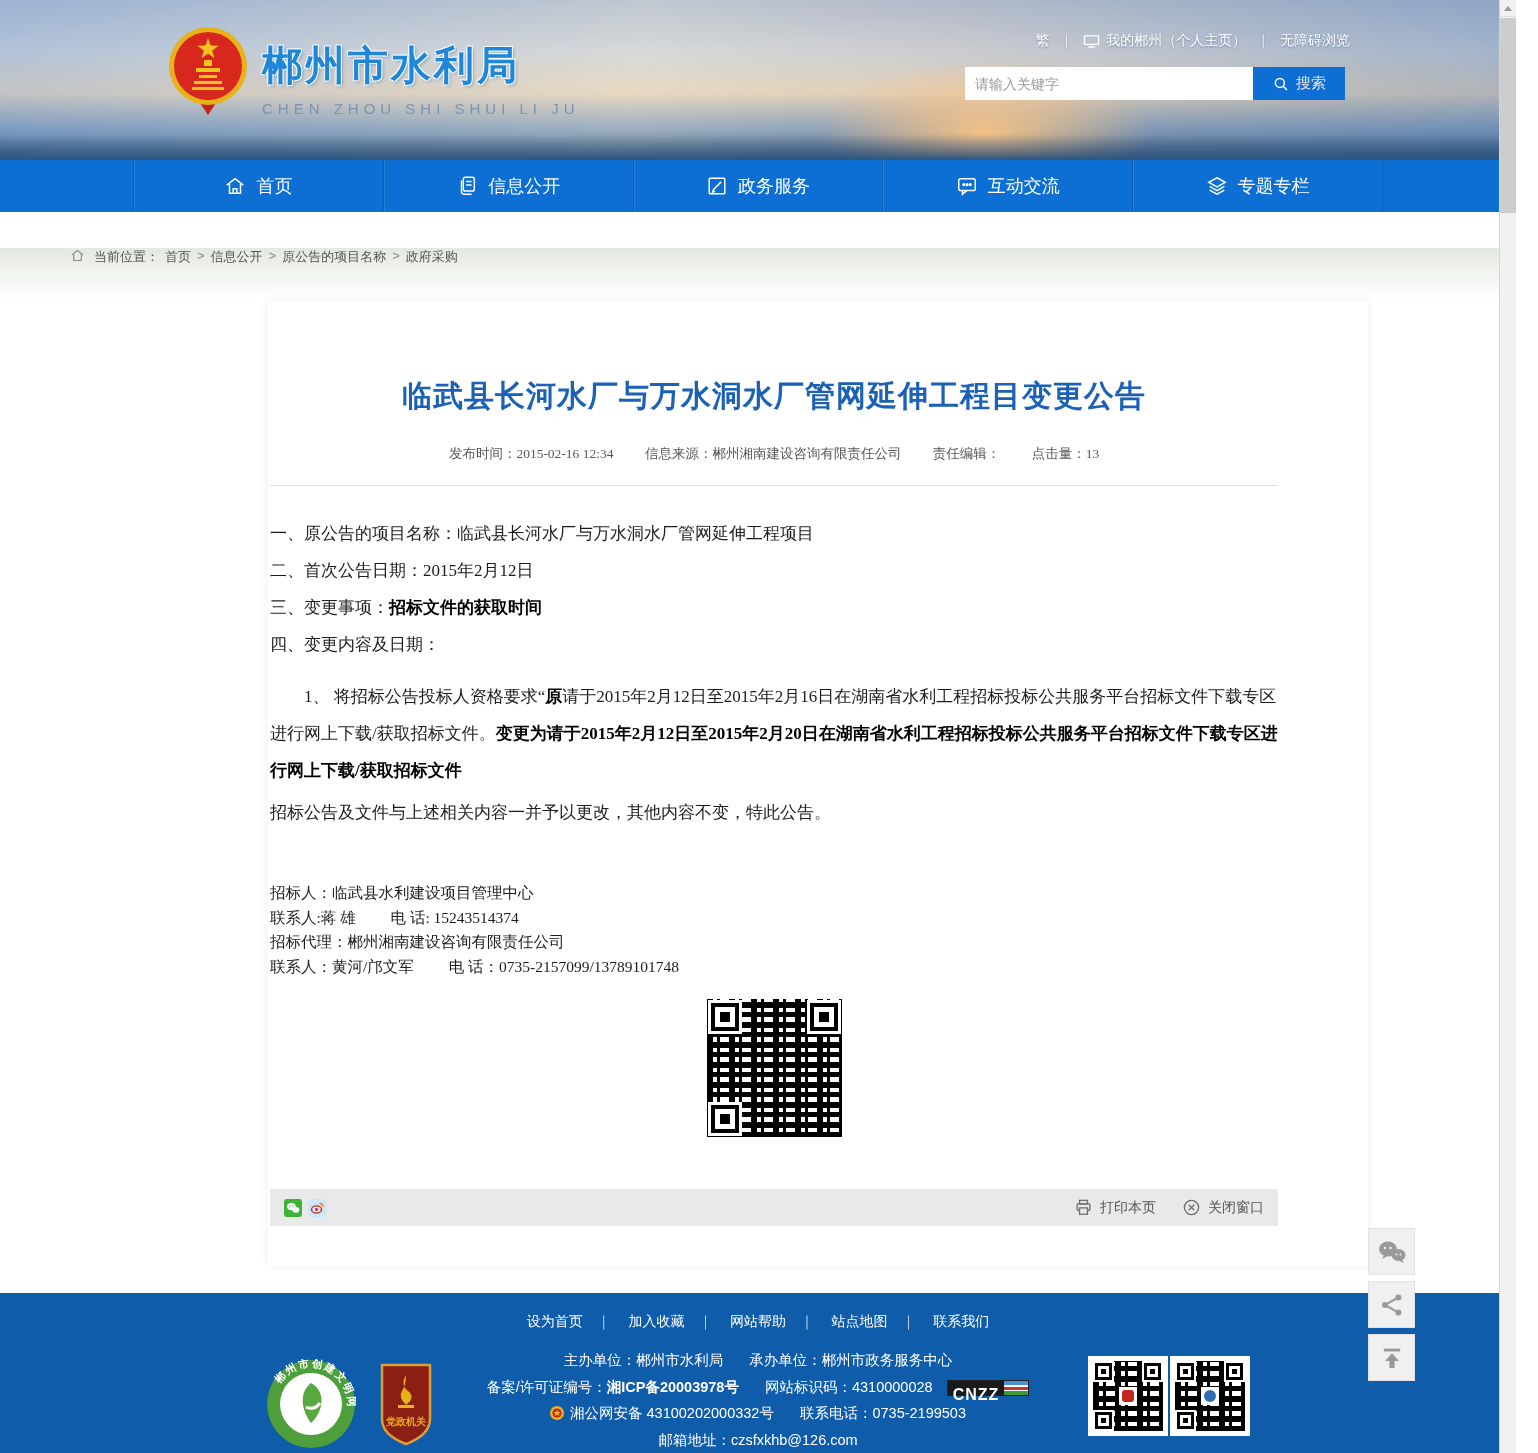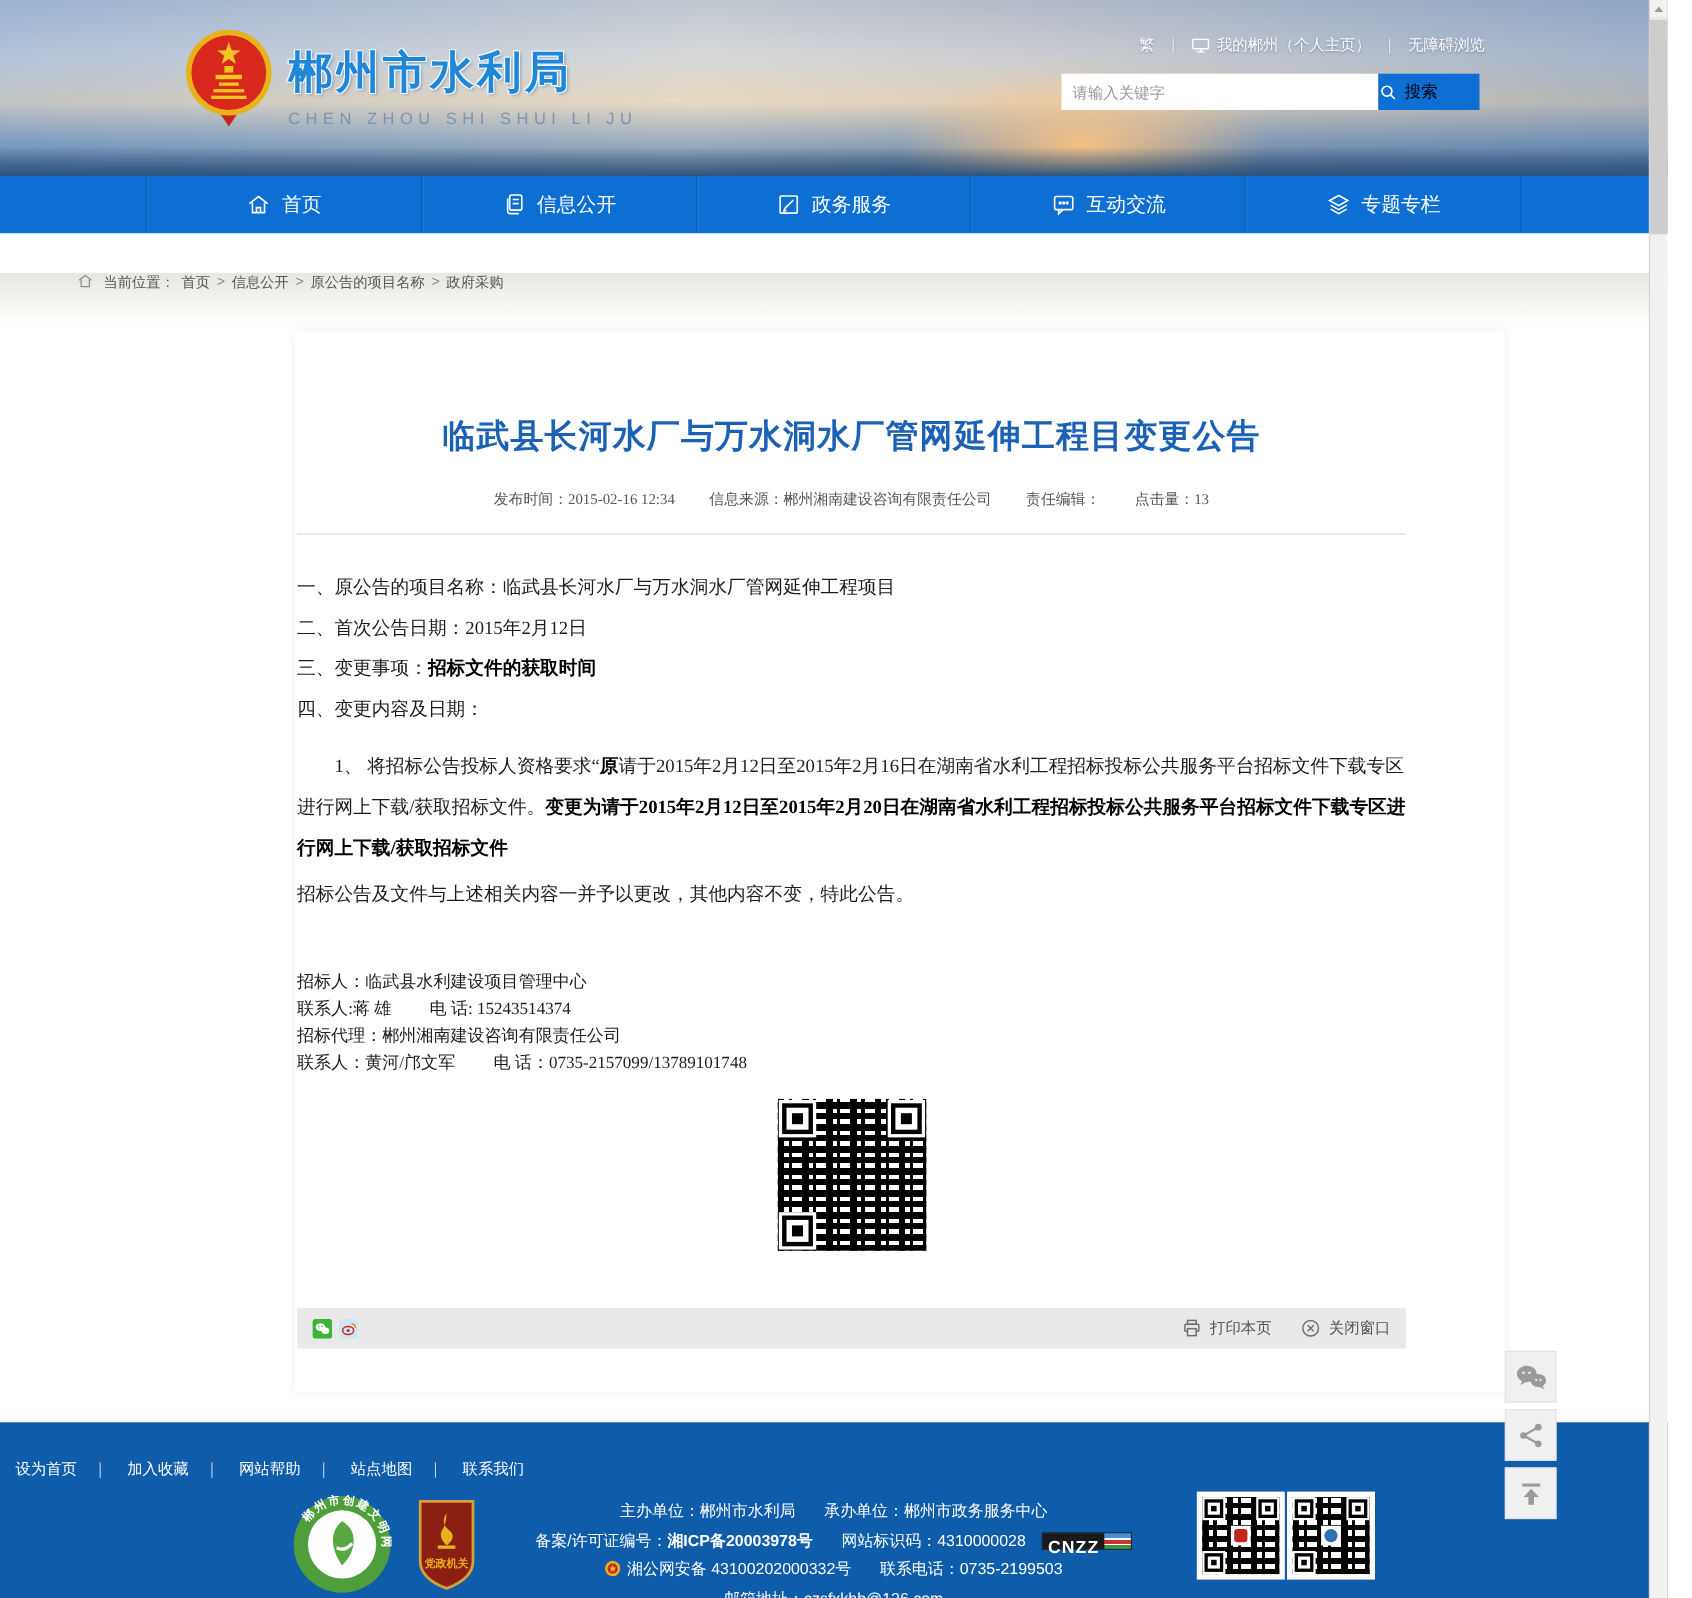--- a/index.html
+++ b/index.html
@@ -23,22 +23,22 @@
       font-family:"Liberation Serif","DejaVu Serif",serif;
       text-shadow: 1px 1px 0 #f2f7fc, -1px -1px 0 #f2f7fc, 1px -1px 0 #f2f7fc, -1px 1px 0 #f2f7fc, 2px 2px 3px rgba(30,80,140,.35); }
   .site-pinyin { margin-top:7px; font-size:15px; letter-spacing:5px; color:#7e93ae; }
   .toplinks { position:absolute; top:32px; right:166px; display:flex; align-items:center; gap:10px;
       color:#fff; font-size:14px; z-index:3; text-shadow:0 1px 2px rgba(40,70,110,.5); }
   .toplinks .tl { cursor:pointer; display:flex; align-items:center; gap:6px; }
   .toplinks .sep { opacity:.85; }
   .searchbar { position:absolute; top:67px; right:171px; display:flex; z-index:3; }
   .search-input { width:288px; height:33px; border:none; padding:0 10px; font-size:14px; color:#333; outline:none; background:#fff; }
   .search-input::placeholder { color:#999; }
-  .search-btn { width:92px; height:33px; border:none; background:#0d6fd3; color:#000000; font-size:15px;
-      display:flex; align-items:center; justify-content:flex-start; gap:6px; cursor:pointer; }
+  .search-btn { width:92px; height:33px; border:none; background:#0d6fd3; color:#e5e5e5; font-size:15px;
+      display:flex; align-items:center; justify-content:center; gap:6px; cursor:pointer; }
 
   
   .nav { height:52px; background:#0d6fd3; display:flex; padding:0 133px; }
   .nav-item { flex:1; display:flex; align-items:center; justify-content:center; gap:10px;
       color:#fff; font-size:18px; cursor:pointer; border-left:1px solid rgba(8,56,110,.30);
       box-shadow: inset 1px 0 0 rgba(255,255,255,.12); }
   .nav-item:last-child { border-right:1px solid rgba(8,56,110,.30); }
 
   
   .crumbbar { height:53px; display:flex; padding-left:70px;
@@ -89,21 +89,21 @@
 
   
   .toolbar { margin-top:52px; width:1008px; height:37px; background:#e9e9e9;
       display:flex; align-items:center; padding:0 14px; }
   .share-icons { display:flex; gap:6px; }
   .tb-right { margin-left:auto; display:flex; align-items:center; gap:26px; }
   .tb-btn { display:flex; align-items:center; gap:7px; color:#555; font-size:14px; cursor:pointer; }
 
   
   .footer { position:relative; height:196px; background:#0f5cab; color:#fff; }
-  .footer-links { padding-top:34px; font-size:14px; }
+  .footer-links { padding-top:20px; text-align:center; font-size:14px; }
   .footer-links span.fl { margin:0 14px; cursor:pointer; }
   .footer-links span.fsep { opacity:.8; }
   .footer-info { margin-top:16px; text-align:center; font-size:14.5px; line-height:26.5px; }
   .footer-info .gap { display:inline-block; width:22px; }
   .badges { position:absolute; left:266px; top:66px; display:flex; align-items:center; gap:22px; }
   .fqrs { position:absolute; left:1093px; top:68px; display:flex; gap:12px; }
   .cnzz { display:inline-flex; vertical-align:middle; margin-left:10px; height:16px; border:1px solid #222; }
   .cnzz b { background:#1a1a1a; color:#fff; font-size:16px; padding:1px 5px; font-style:normal; letter-spacing:1px; }
   .cnzz i { width:24px; background:linear-gradient(180deg,#4a90d9 0 28%, #fff 28% 46%, #cc3333 46% 66%, #ffffff 66% 74%, #3a9a3a 74% 100%); }
   .ga-icon { display:inline-block; vertical-align:-2px; margin-right:6px; }

